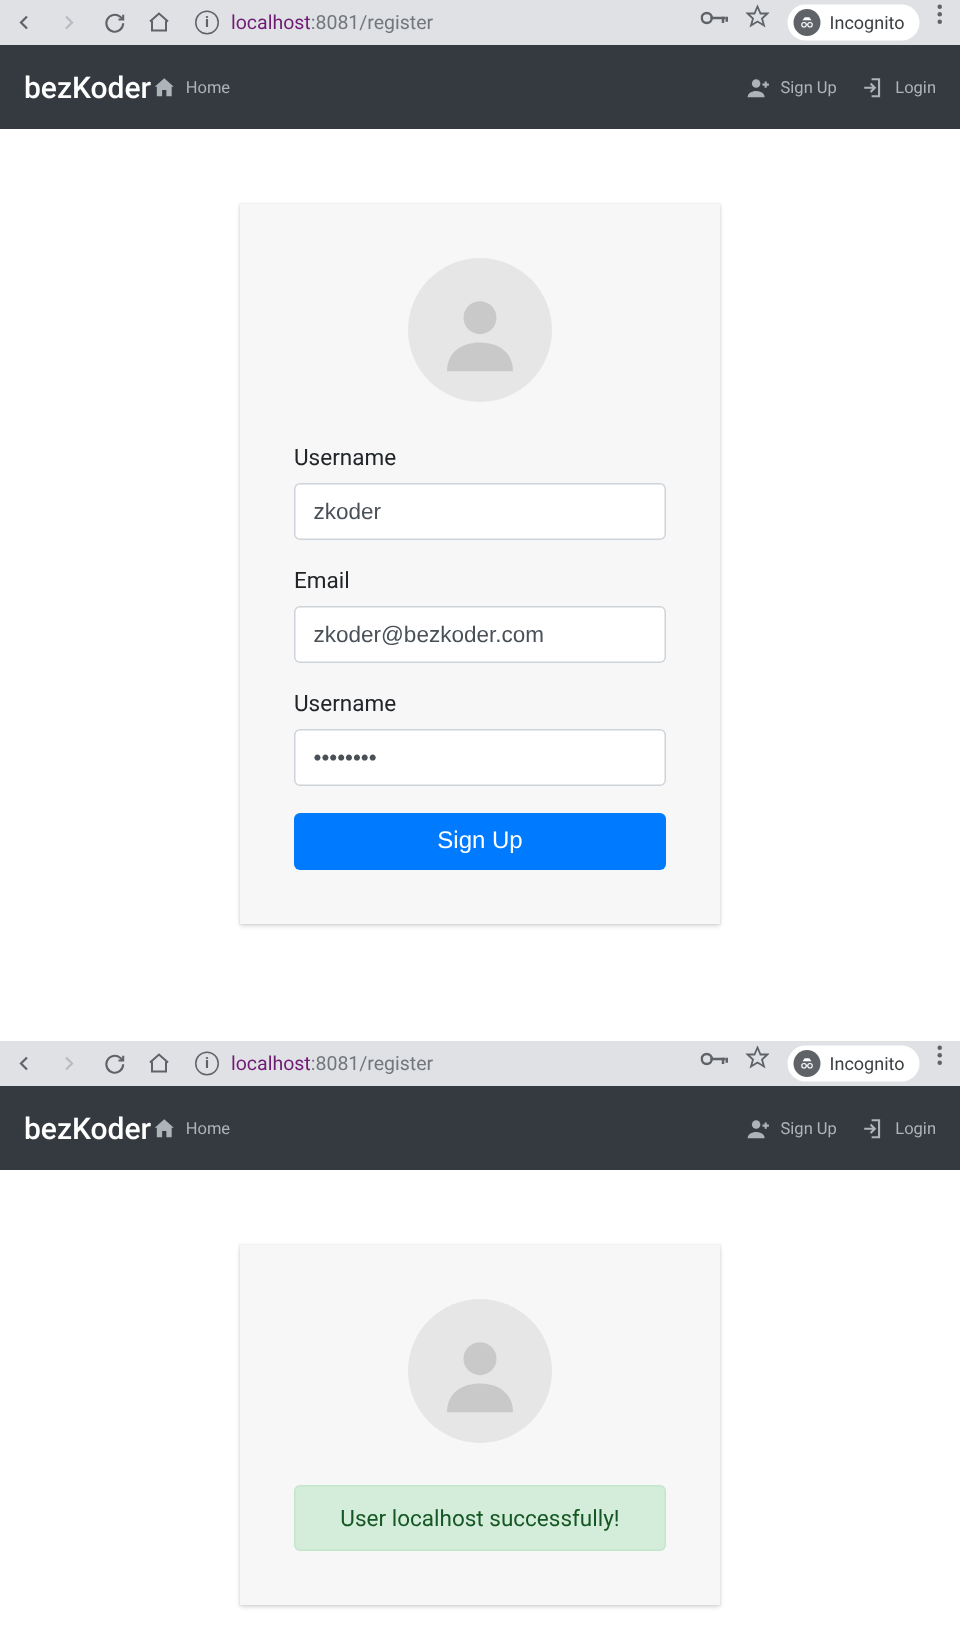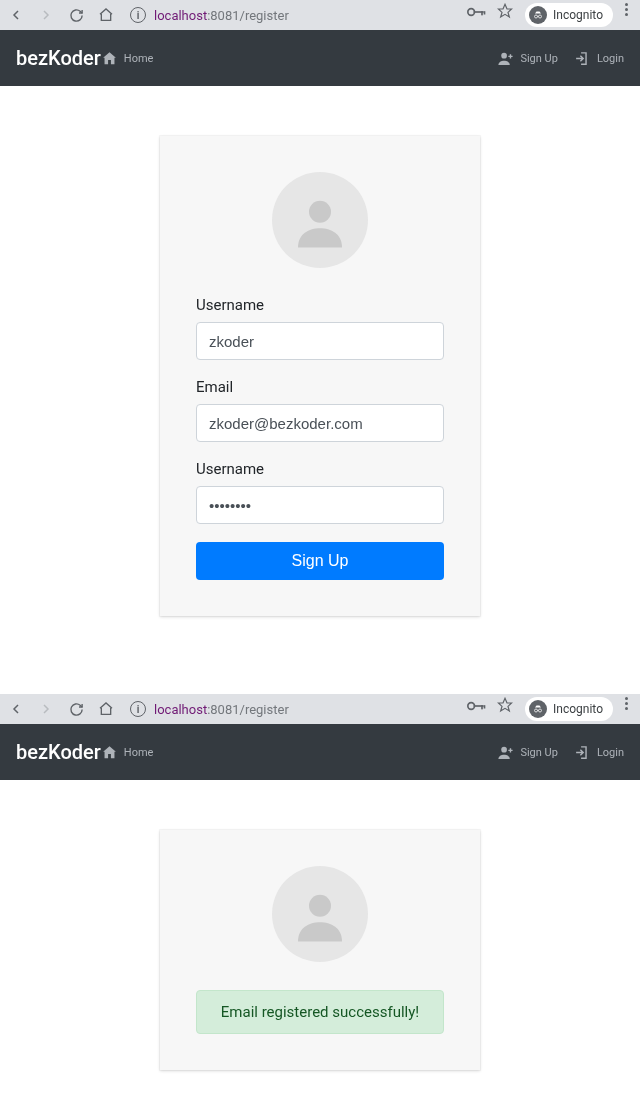--- a/index.html
+++ b/index.html
@@ -290,16 +290,16 @@
   <div class="content">
     <div class="card compact">
       <div class="avatar-wrap">
         <div class="avatar">
           <svg viewBox="0 0 24 24" width="66" height="66" fill="#c9c9c9">
               <circle cx="12" cy="9" r="4"></circle>
               <path d="M4 22c0-5 4-7 8-7s8 2 8 7H4z"></path>
             </svg>
         </div>
       </div>
-      <div class="alert-success">Email registered successfully!</div>
+      <div class="alert-success">User localhost successfully!</div>
     </div>
   </div>
 </div>
 
 </body></html>

